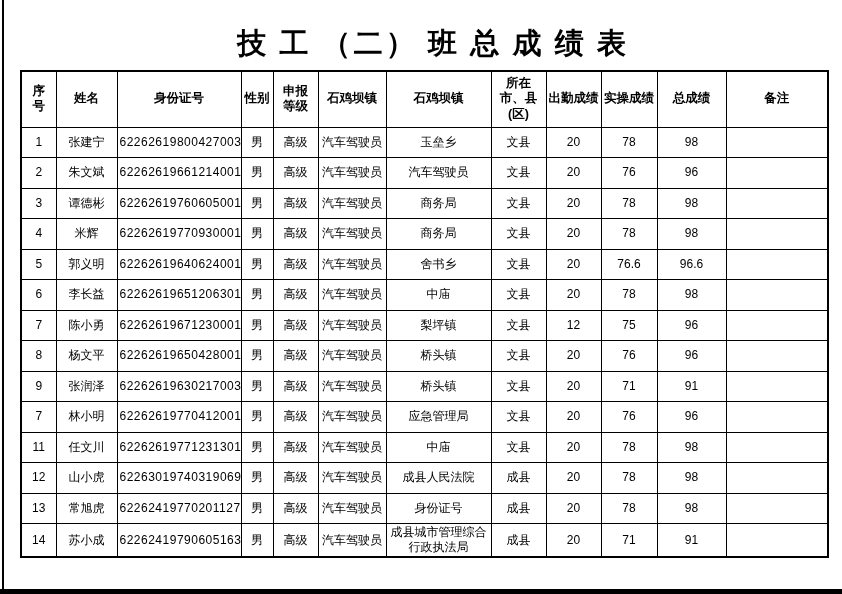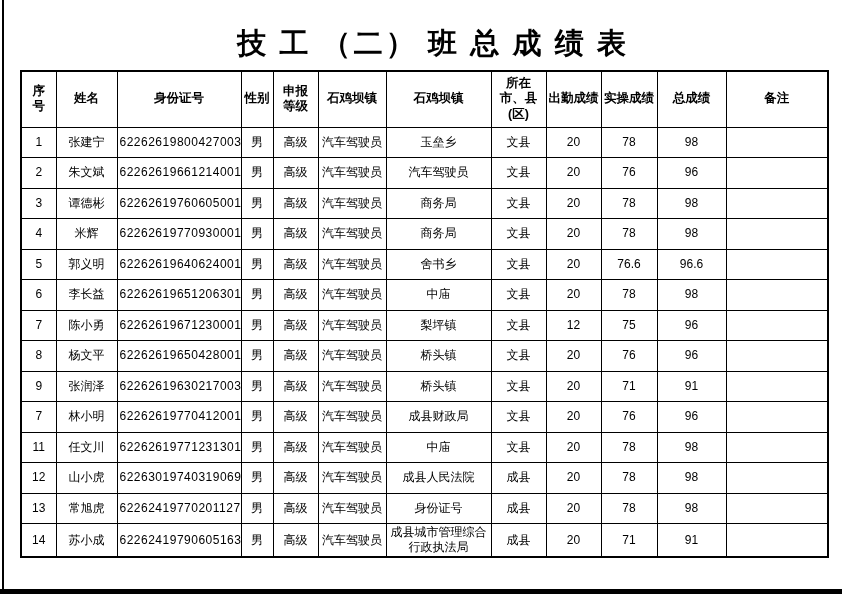--- a/index.html
+++ b/index.html
@@ -231,21 +231,21 @@
           <td class="cell-total">91</td>
           <td class="cell-remark"></td>
         </tr>
         <tr>
           <td class="cell-no">7</td>
           <td class="cell-name">林小明</td>
           <td class="cell-id">622626197704120015</td>
           <td class="cell-gender">男</td>
           <td class="cell-level">高级</td>
           <td class="cell-trade">汽车驾驶员</td>
-          <td class="cell-unit">成县财政局</td>
+          <td class="cell-unit">应急管理局</td>
           <td class="cell-city">文县</td>
           <td class="cell-attendance">20</td>
           <td class="cell-practical">76</td>
           <td class="cell-total">96</td>
           <td class="cell-remark"></td>
         </tr>
         <tr>
           <td class="cell-no">11</td>
           <td class="cell-name">任文川</td>
           <td class="cell-id">62262619771231301X</td>

